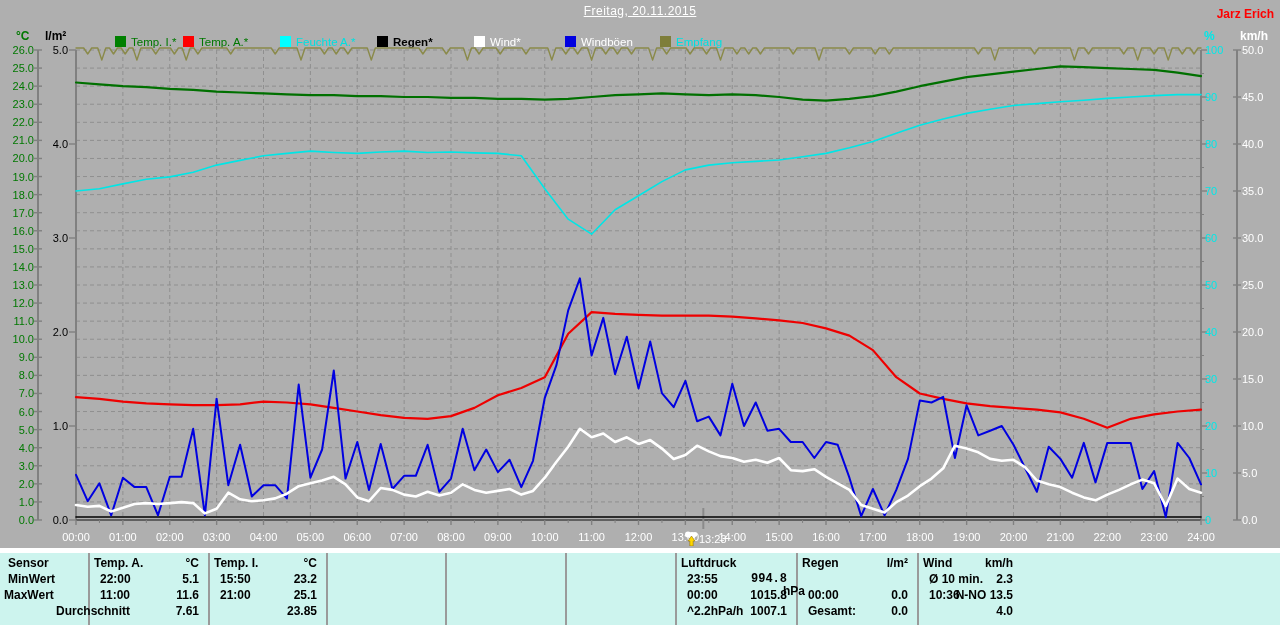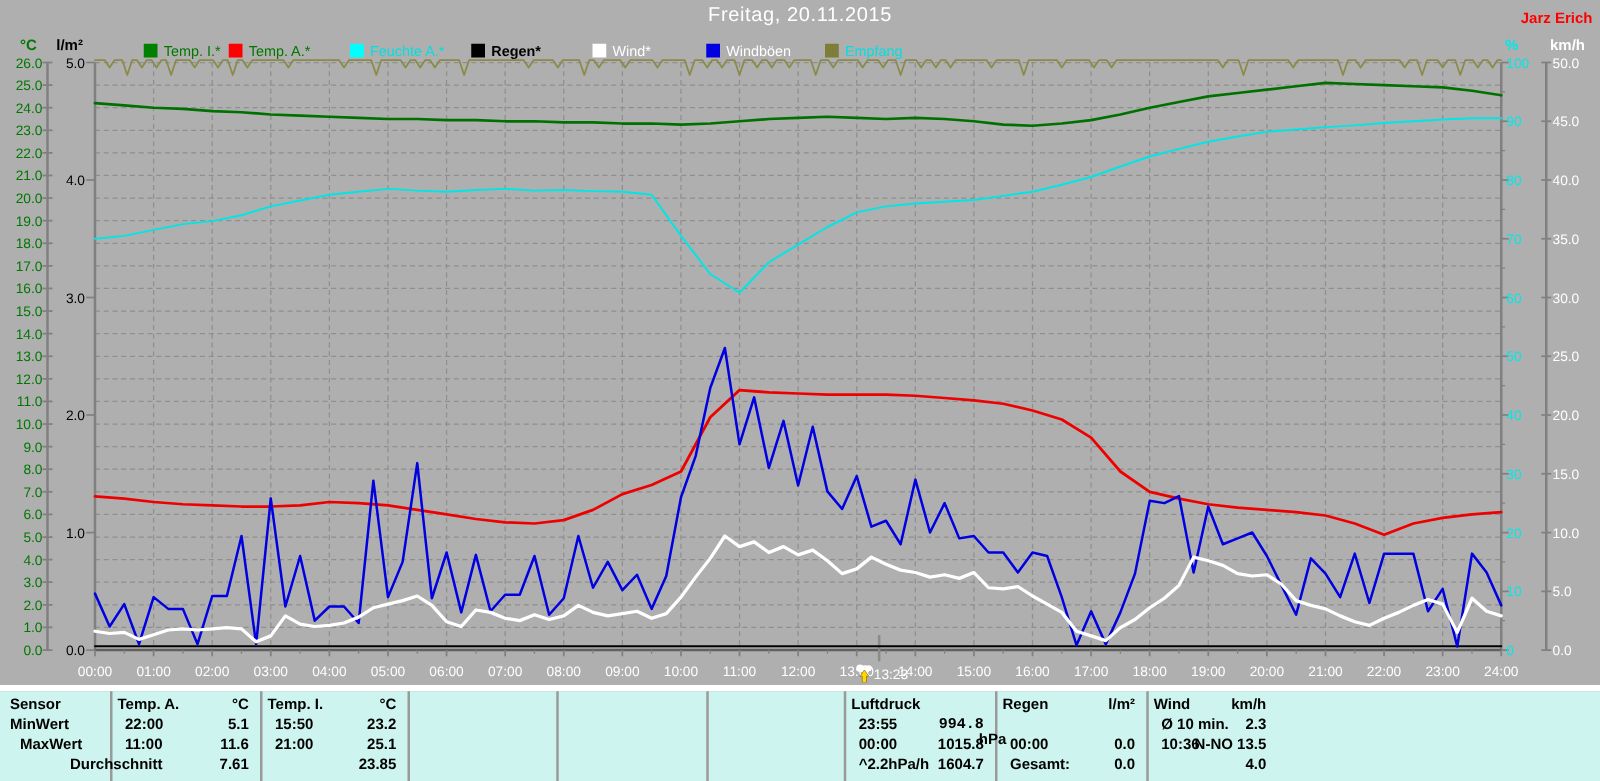--- a/index.html
+++ b/index.html
@@ -1,20 +1,20 @@
 <!DOCTYPE html>
 <html><head>
 <meta charset="utf-8">
 <style>
   html,body{margin:0;padding:0;}
   body{width:1280px;height:625px;overflow:hidden;background:#AFAFAF;
        font-family:"Liberation Sans",sans-serif;position:relative;}
   #screen{position:absolute;left:0;top:0;width:1280px;height:625px;background:#AFAFAF;}
   #titlebar{position:absolute;left:0;top:4px;width:100%;text-align:center;
-            color:#FFFFFF;font-size:16px;letter-spacing:.5px;}
+            color:#FFFFFF;font-size:12px;letter-spacing:.5px;text-decoration:underline;}
   #username{position:absolute;right:6px;top:7px;color:#FF0000;font-size:12px;font-weight:bold;}
   .unit-hdr{position:absolute;top:29px;font-size:12px;font-weight:bold;}
   #legend{position:absolute;left:0;top:32px;width:1200px;height:15px;}
   .lg-item{position:absolute;top:0;height:13px;white-space:nowrap;}
   .lg-sq{display:inline-block;width:11px;height:11px;vertical-align:-1px;margin-right:5px;}
   .lg-lb{font-size:11.5px;}
   #chart{position:absolute;left:0;top:0;}
   #plot-hotspot{position:absolute;left:76px;top:50px;width:1125px;height:470px;}
   #marker{position:absolute;left:684px;top:530px;height:16px;white-space:nowrap;}
   #marker-label{color:#FFFFFF;font-size:11px;vertical-align:3px;}
@@ -322,21 +322,21 @@
       <div class="tdiv" style="left: 88px;"></div>
       <div class="tdiv" style="left: 208px;"></div>
       <div class="tdiv" style="left: 326px;"></div>
       <div class="tdiv" style="left: 445px;"></div>
       <div class="tdiv" style="left: 565px;"></div>
       <div class="tdiv" style="left: 675px;"></div>
       <div class="tdiv" style="left: 796px;"></div>
       <div class="tdiv" style="left: 917px;"></div>
       <div class="tcell" style="left: 8px; top: 3px;">Sensor</div>
       <div class="tcell" style="left: 8px; top: 19px;">MinWert</div>
-      <div class="tcell" style="left: 16px; top: 35px;">MaxWert</div>
+      <div class="tcell" style="left: 4px; top: 35px;">MaxWert</div>
       <div class="tcell" style="left: 8px; top: 51px; padding-left: 48px;">Durchschnitt</div>
       <div class="tcell" style="left: 94px; top: 3px;">Temp. A.</div>
       <div class="tcell t-right" style="left: 88px; top: 3px; width: 111px;">°C</div>
       <div class="tcell" style="left: 100px; top: 19px;">22:00</div>
       <div class="tcell t-right" style="left: 88px; top: 19px; width: 111px;">5.1</div>
       <div class="tcell" style="left: 100px; top: 35px;">11:00</div>
       <div class="tcell t-right" style="left: 88px; top: 35px; width: 111px;">11.6</div>
       <div class="tcell t-right" style="left: 88px; top: 51px; width: 111px;">7.61</div>
       <div class="tcell" style="left: 214px; top: 3px;">Temp. I.</div>
       <div class="tcell t-right" style="left: 208px; top: 3px; width: 109px;">°C</div>
@@ -345,21 +345,21 @@
       <div class="tcell" style="left: 220px; top: 35px;">21:00</div>
       <div class="tcell t-right" style="left: 208px; top: 35px; width: 109px;">25.1</div>
       <div class="tcell t-right" style="left: 208px; top: 51px; width: 109px;">23.85</div>
       <div class="tcell" style="left: 681px; top: 3px;">Luftdruck</div>
       <div class="tcell t-right" style="left: 693px; top: 3px; width: 112px; margin-top: 28px;">hPa</div>
       <div class="tcell" style="left: 687px; top: 19px;">23:55</div>
       <div class="tcell t-right" style="left: 675px; top: 19px; width: 112px; font-family: Liberation Mono, monospace;">994.8</div>
       <div class="tcell" style="left: 687px; top: 35px;">00:00</div>
       <div class="tcell t-right" style="left: 675px; top: 35px; width: 112px;">1015.8</div>
       <div class="tcell" style="left: 687px; top: 51px;">^2.2hPa/h</div>
-      <div class="tcell t-right" style="left: 675px; top: 51px; width: 112px;">1604.7</div>
+      <div class="tcell t-right" style="left: 675px; top: 51px; width: 112px;">1007.1</div>
       <div class="tcell" style="left: 802px; top: 3px;">Regen</div>
       <div class="tcell t-right" style="left: 796px; top: 3px; width: 112px;">l/m²</div>
       <div class="tcell" style="left: 808px; top: 35px;">00:00</div>
       <div class="tcell t-right" style="left: 796px; top: 35px; width: 112px;">0.0</div>
       <div class="tcell" style="left: 808px; top: 51px;">Gesamt:</div>
       <div class="tcell t-right" style="left: 796px; top: 51px; width: 112px;">0.0</div>
       <div class="tcell" style="left: 923px; top: 3px;">Wind</div>
       <div class="tcell t-right" style="left: 917px; top: 3px; width: 96px;">km/h</div>
       <div class="tcell" style="left: 929px; top: 19px;">Ø 10 min.</div>
       <div class="tcell t-right" style="left: 917px; top: 19px; width: 96px;">2.3</div>

